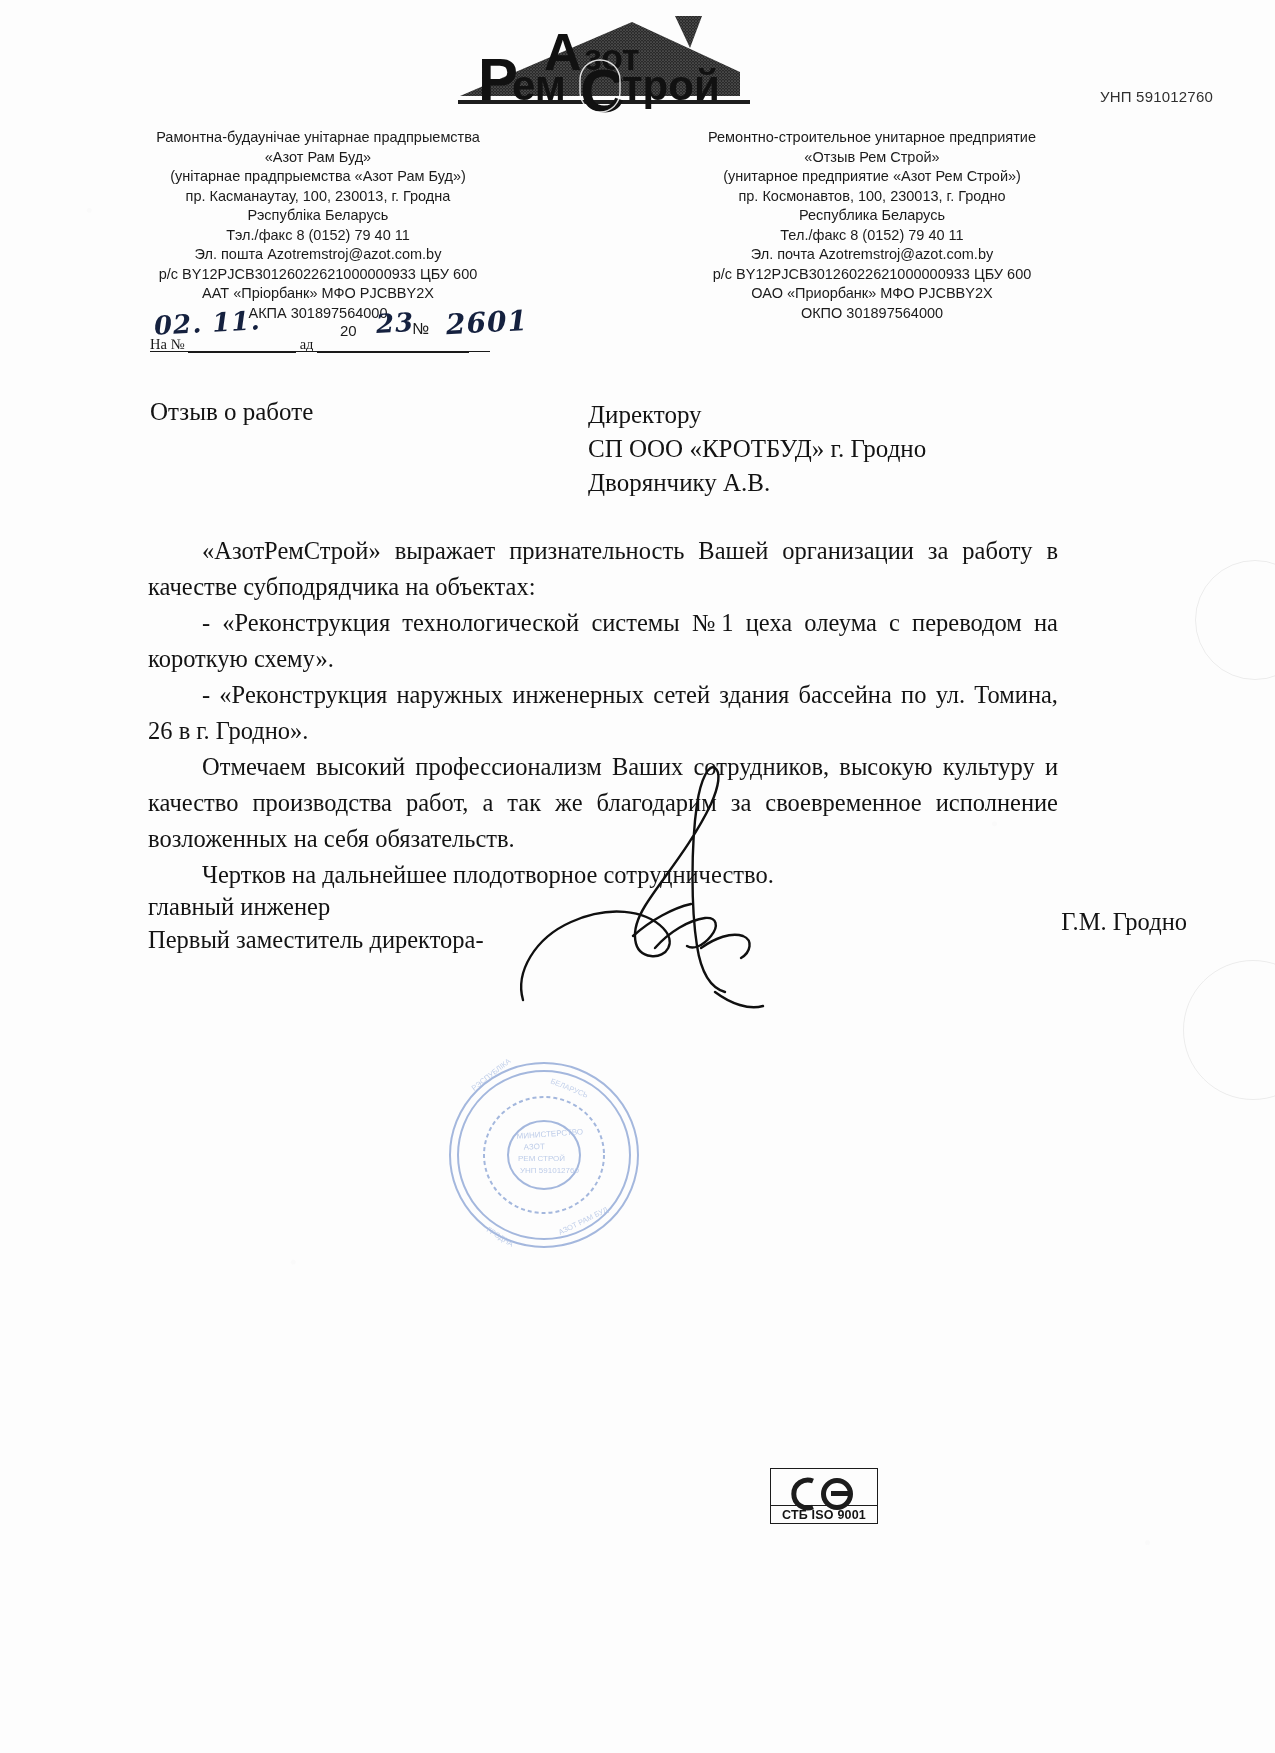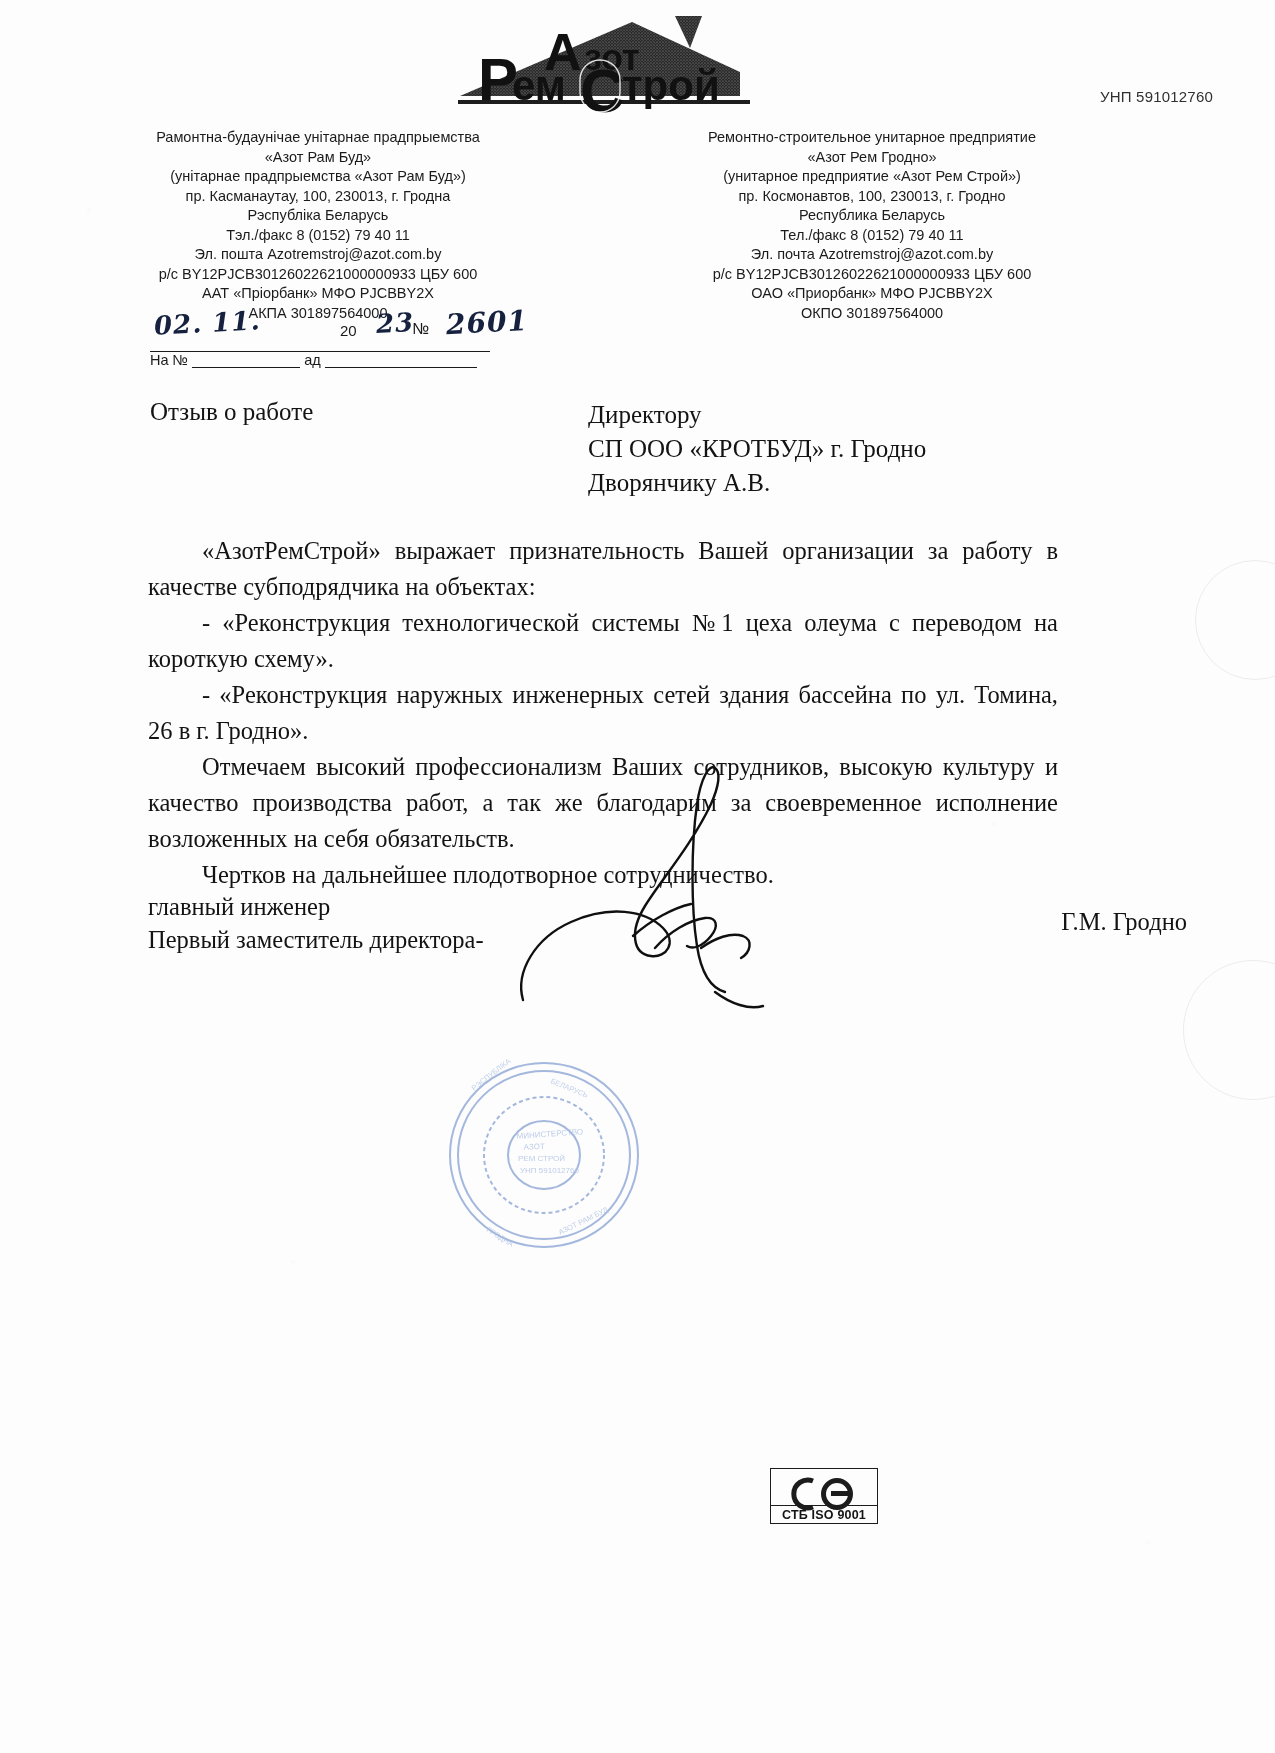--- a/index.html
+++ b/index.html
@@ -92,24 +92,25 @@
     font-size: 15px; color:#1a1a1a;
   }
   .lblnum {
     position:absolute; left: 262px; top: 14px;
     font-size: 16px; color:#1a1a1a;
   }
 
   
   .na-line {
     position: absolute;
-    left: 150px; top: 352px;
+    left: 150px; top: 336px;
     font-size: 14.5px;
     color:#1a1a1a;
     white-space: nowrap;
+    font-family: Liberation Serif, serif;
   }
   .na-line .blank {
     display:inline-block;
     border-bottom: 1.6px solid #1a1a1a;
     vertical-align: bottom;
     height: 14px;
   }
   .blank.b1 { width: 108px; }
   .blank.b2 { width: 152px; }
 
@@ -238,21 +239,21 @@
     <div>Рэспубліка Беларусь</div>
     <div>Тэл./факс 8 (0152) 79 40 11</div>
     <div>Эл. пошта Azotremstroj@azot.com.by</div>
     <div>р/с BY12PJCB30126022621000000933  ЦБУ 600</div>
     <div>ААТ «Прiорбанк» МФО PJCBBY2X</div>
     <div>АКПА 301897564000</div>
   </div>
 
   <div class="letterhead right">
     <div>Ремонтно-строительное унитарное предприятие</div>
-    <div>«Азот Рем Гродно»</div>
+    <div>«Отзыв Рем Строй»</div>
     <div>(унитарное предприятие «Азот Рем Строй»)</div>
     <div>пр. Космонавтов, 100, 230013,  г. Гродно</div>
     <div>Республика Беларусь</div>
     <div>Тел./факс 8 (0152) 79 40 11</div>
     <div>Эл. почта Azotremstroj@azot.com.by</div>
     <div>р/с BY12PJCB30126022621000000933 ЦБУ 600</div>
     <div>ОАО «Приорбанк» МФО PJCBBY2X</div>
     <div>ОКПО 301897564000</div>
   </div>
 

